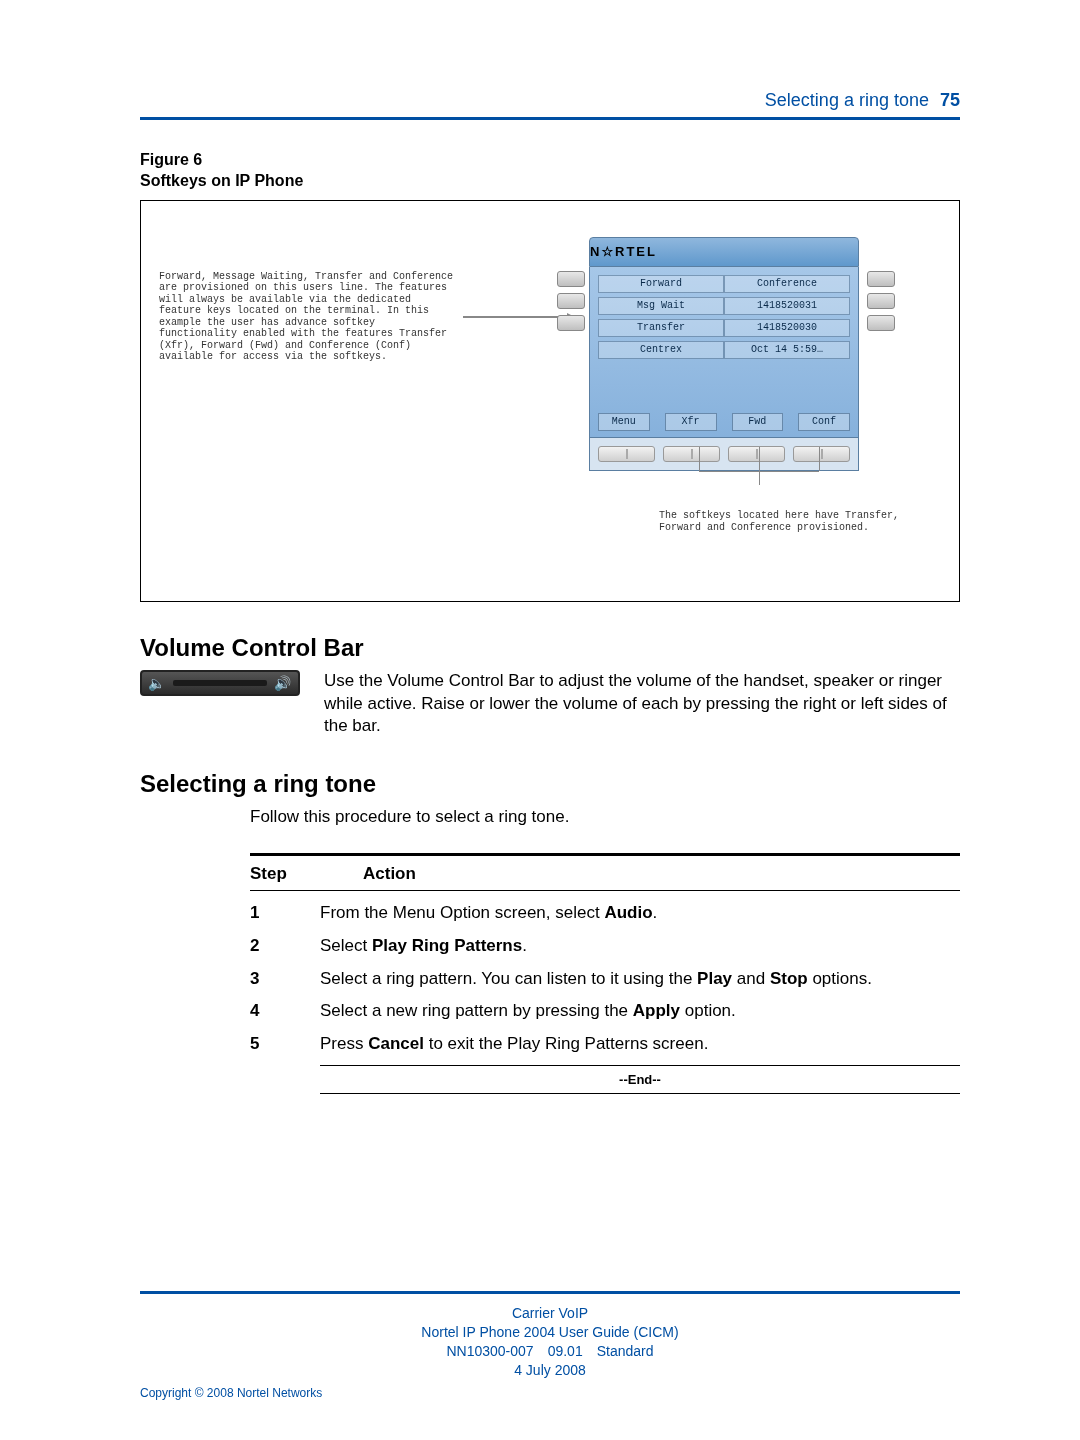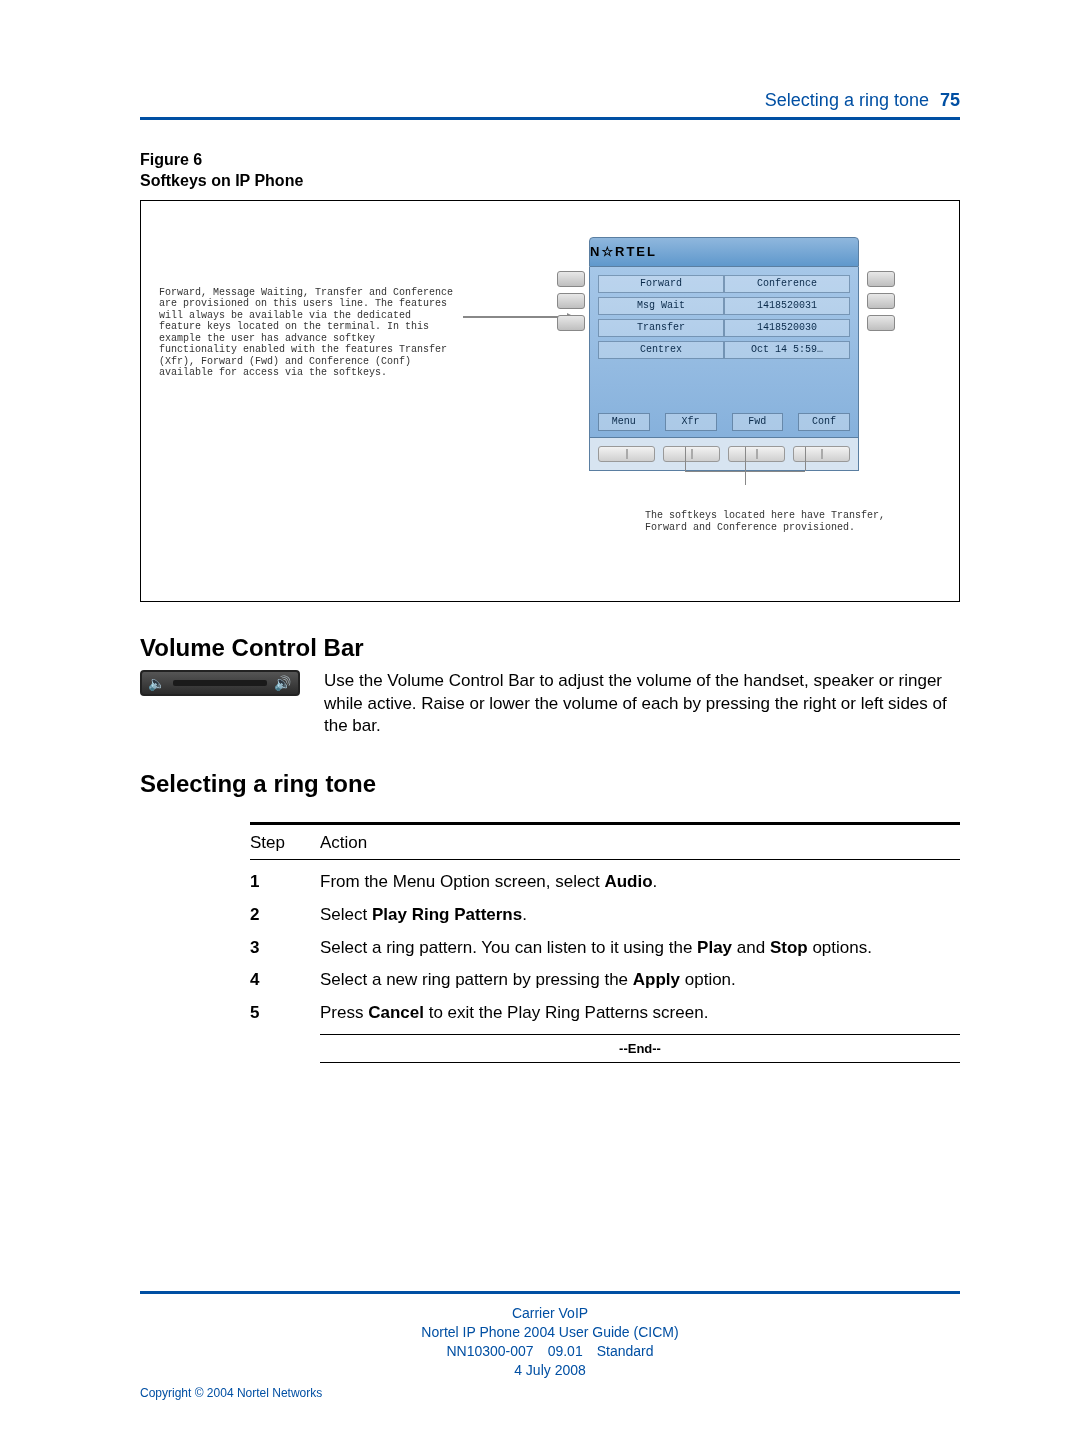--- a/index.html
+++ b/index.html
@@ -44,21 +44,20 @@
   }
   .fig-left-text {
     position: absolute;
     left: 18px;
     top: 70px;
     width: 300px;
     font-family: "Courier New", monospace;
     font-size: 10px;
     line-height: 1.15;
     color: #333;
-    margin-top: 16px;
   }
   .callout-line {
     position: absolute;
     top: 115px;
     left: 322px;
     width: 110px;
     height: 2px;
     background: #888;
   }
   .callout-line::after {
@@ -144,21 +143,21 @@
     flex:1; height:14px;
     background: linear-gradient(#f2f2f2,#cfcfcf);
     border:1px solid #999; border-radius:3px;
     position: relative;
   }
   .hard-btn::after {
     content:""; position:absolute; left:50%; top:2px; width:2px; height:10px; background:#aaa; transform:translateX(-50%);
   }
   .phone-callout {
     position:absolute;
-    right: 64px;
+    right: 50px;
     top: 270px;
     width: 250px;
   }
   .phone-callout-lines {
     height: 25px;
     position: relative;
   }
   .pc-vert {
     position:absolute; width:1px; background:#888; top:-24px; height:24px;
   }
@@ -194,21 +193,21 @@
     flex-shrink: 0;
   }
   .vol-bar .spk { font-size: 14px; }
   .vol-bar .mid { flex:1; height:6px; background:#1a1a1a; margin:0 8px; border-radius:2px;}
   .body-text { font-size: 17px; line-height: 1.35; }
 
   .steps { margin-top: 24px; padding-left: 110px; }
   .steps-hr-thick {
     border:none; border-top: 3px solid #000; margin: 0 0 6px 0;
   }
-  .steps-header { display:flex; font-weight:normal; font-size:17px; padding: 2px 0 6px 0; }
+  .steps-header { display:flex; font-weight:bold; font-size:17px; padding: 2px 0 6px 0; gap: 43px; }
   .steps-header .c1 { width: 70px; }
   .steps-hr-thin {
     border:none; border-top: 1.5px solid #000; margin: 0 0 10px 0;
   }
   .step-row { display:flex; font-size:17px; line-height:1.45; margin-bottom: 8px; }
   .step-row .c1 { width: 70px; font-weight: bold; }
   .step-row .c2 { flex:1; }
   .end-block { margin-top: 8px; padding-left: 70px; }
   .end-hr { border:none; border-top:1.5px solid #000; margin: 6px 0; }
   .end-text { text-align:center; font-weight:bold; font-size:13px; }
@@ -313,20 +312,21 @@
   <div class="vol-row">
     <div class="vol-bar">
       <span class="spk">🔈</span>
       <span class="mid"></span>
       <span class="spk">🔊</span>
     </div>
     <div class="body-text">Use the Volume Control Bar to adjust the volume of the handset, speaker or ringer while active. Raise or lower the volume of each by pressing the right or left sides of the bar.</div>
   </div>
 
   <h2 class="section">Selecting a ring tone</h2>
+  <div class="body-text" style="padding-left:110px">Follow this procedure to select a ring tone.</div>
 
   <div class="steps">
     <hr class="steps-hr-thick">
     <div class="steps-header">
       <div class="c1">Step</div>
       <div>Action</div>
     </div>
     <hr class="steps-hr-thin">
 
     <div class="step-row">
@@ -368,16 +368,16 @@
   </div>
 
   <div class="footer">
     <hr class="footer-rule">
     <div class="footer-center">
       <span>Carrier VoIP</span><br>
       <span>Nortel IP Phone 2004 User Guide (CICM)</span><br>
       <span>NN10300-007</span><span class="gap"></span><span>09.01</span><span class="gap"></span><span>Standard</span><br>
       <span>4 July 2008</span>
     </div>
-    <div class="footer-left">Copyright © 2004 Nortel Networks</div>
+    <div class="footer-left">Copyright © 2008 Nortel Networks</div>
   </div>
 
 </div>
 
 </body></html>

